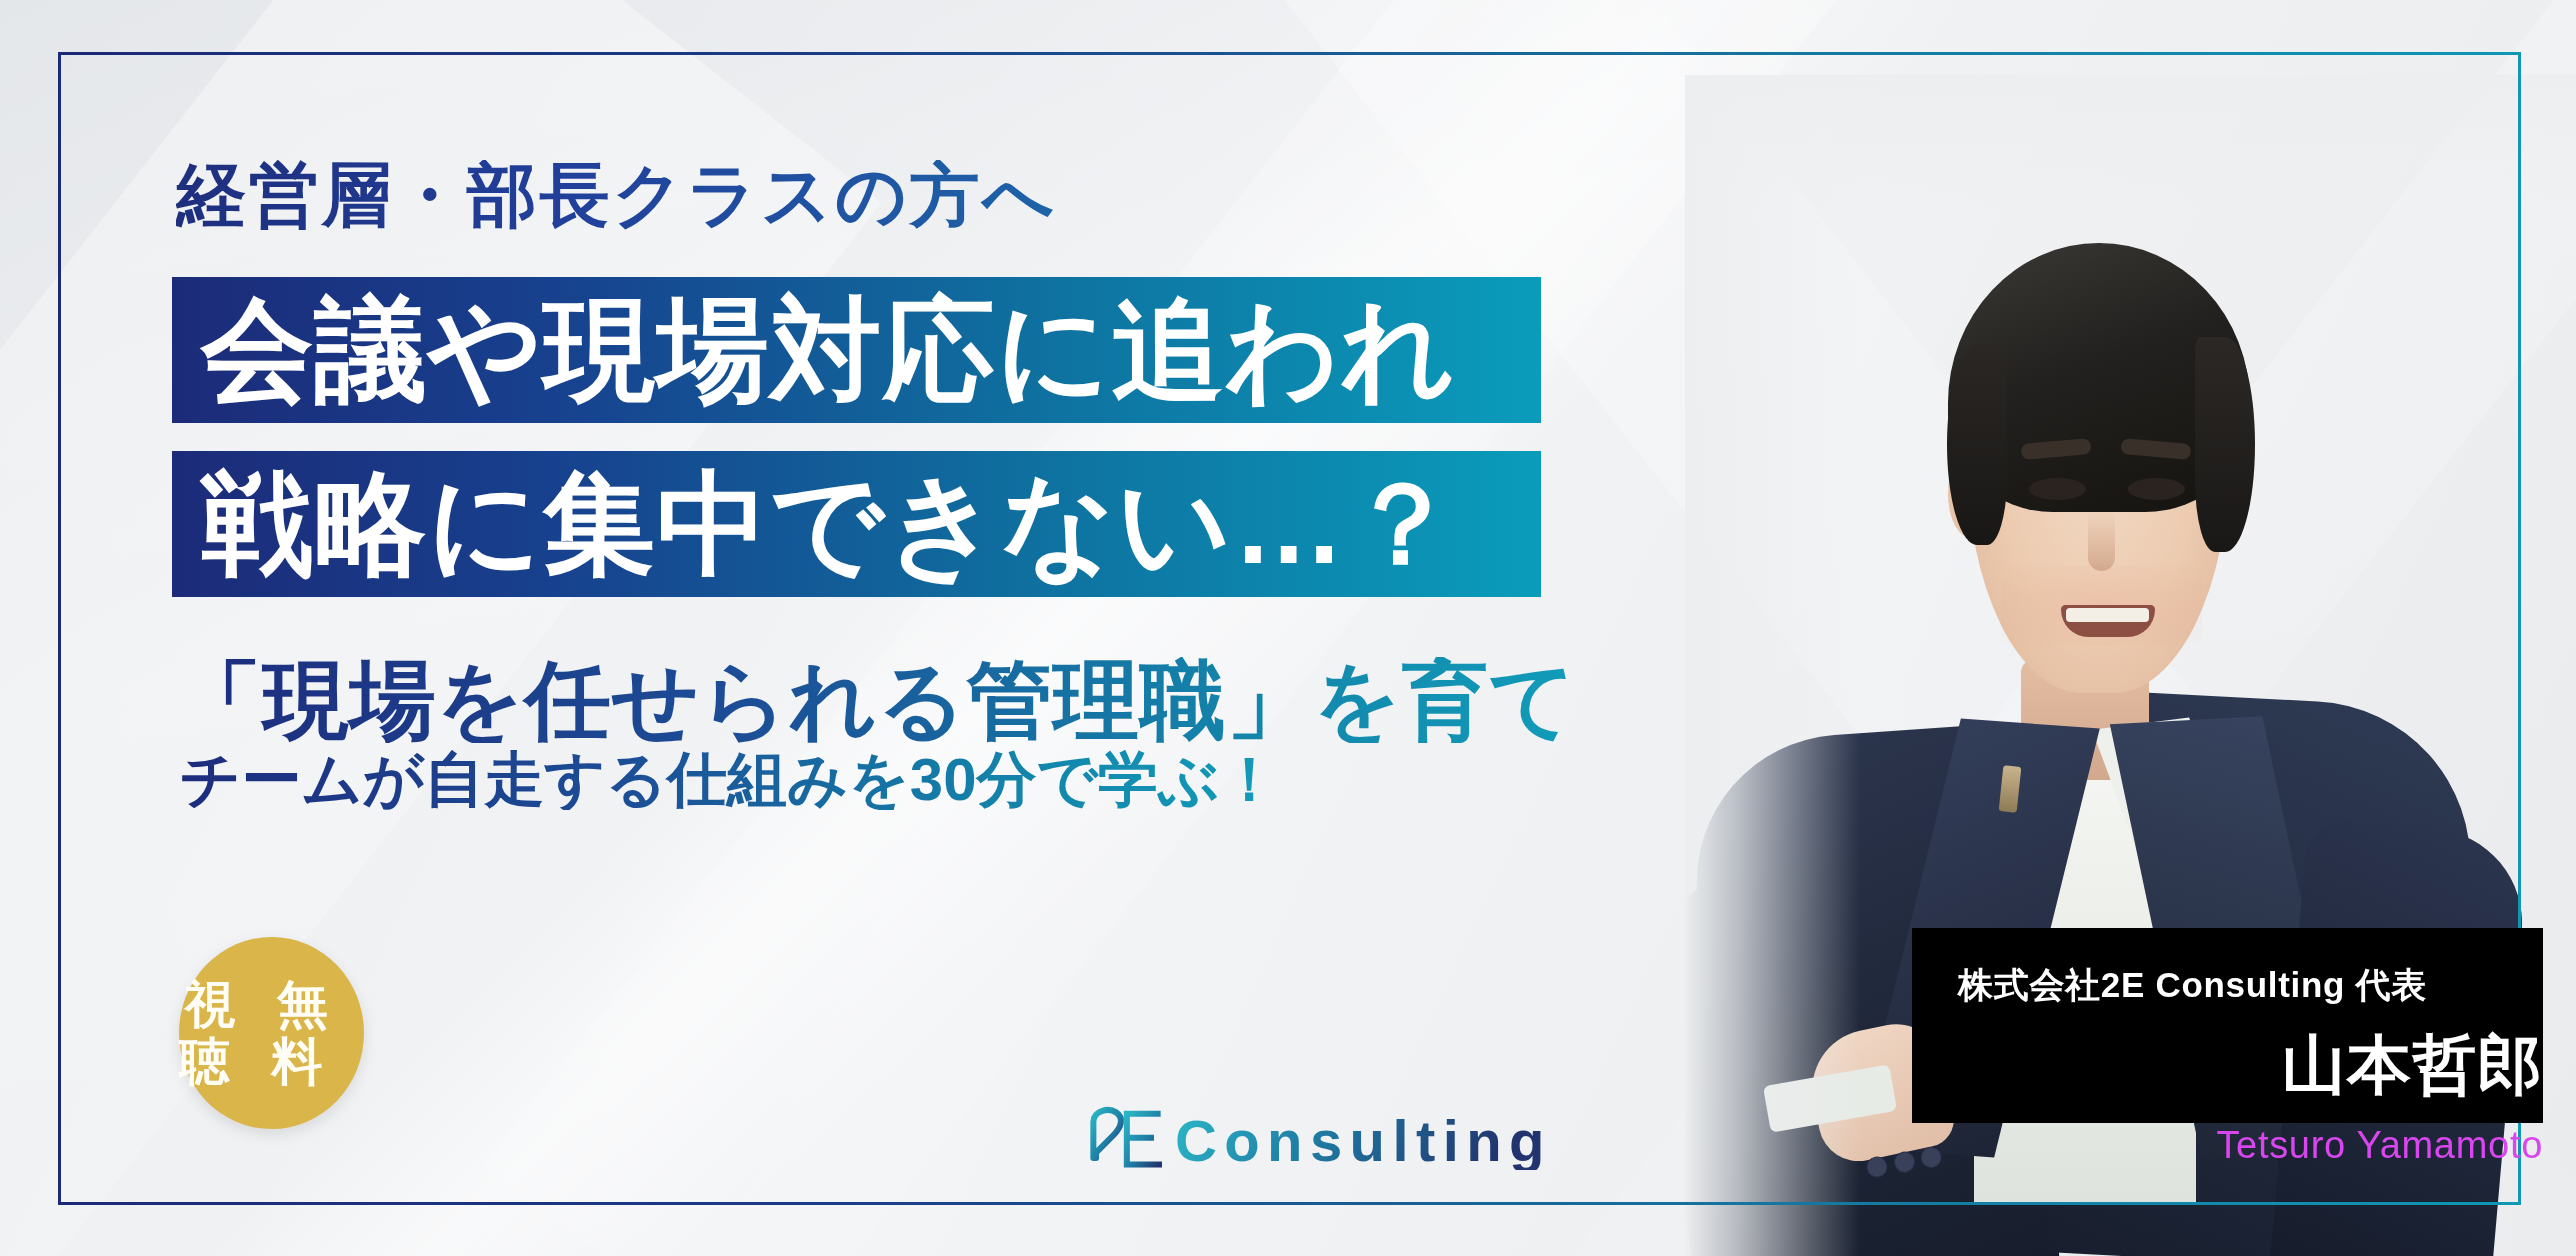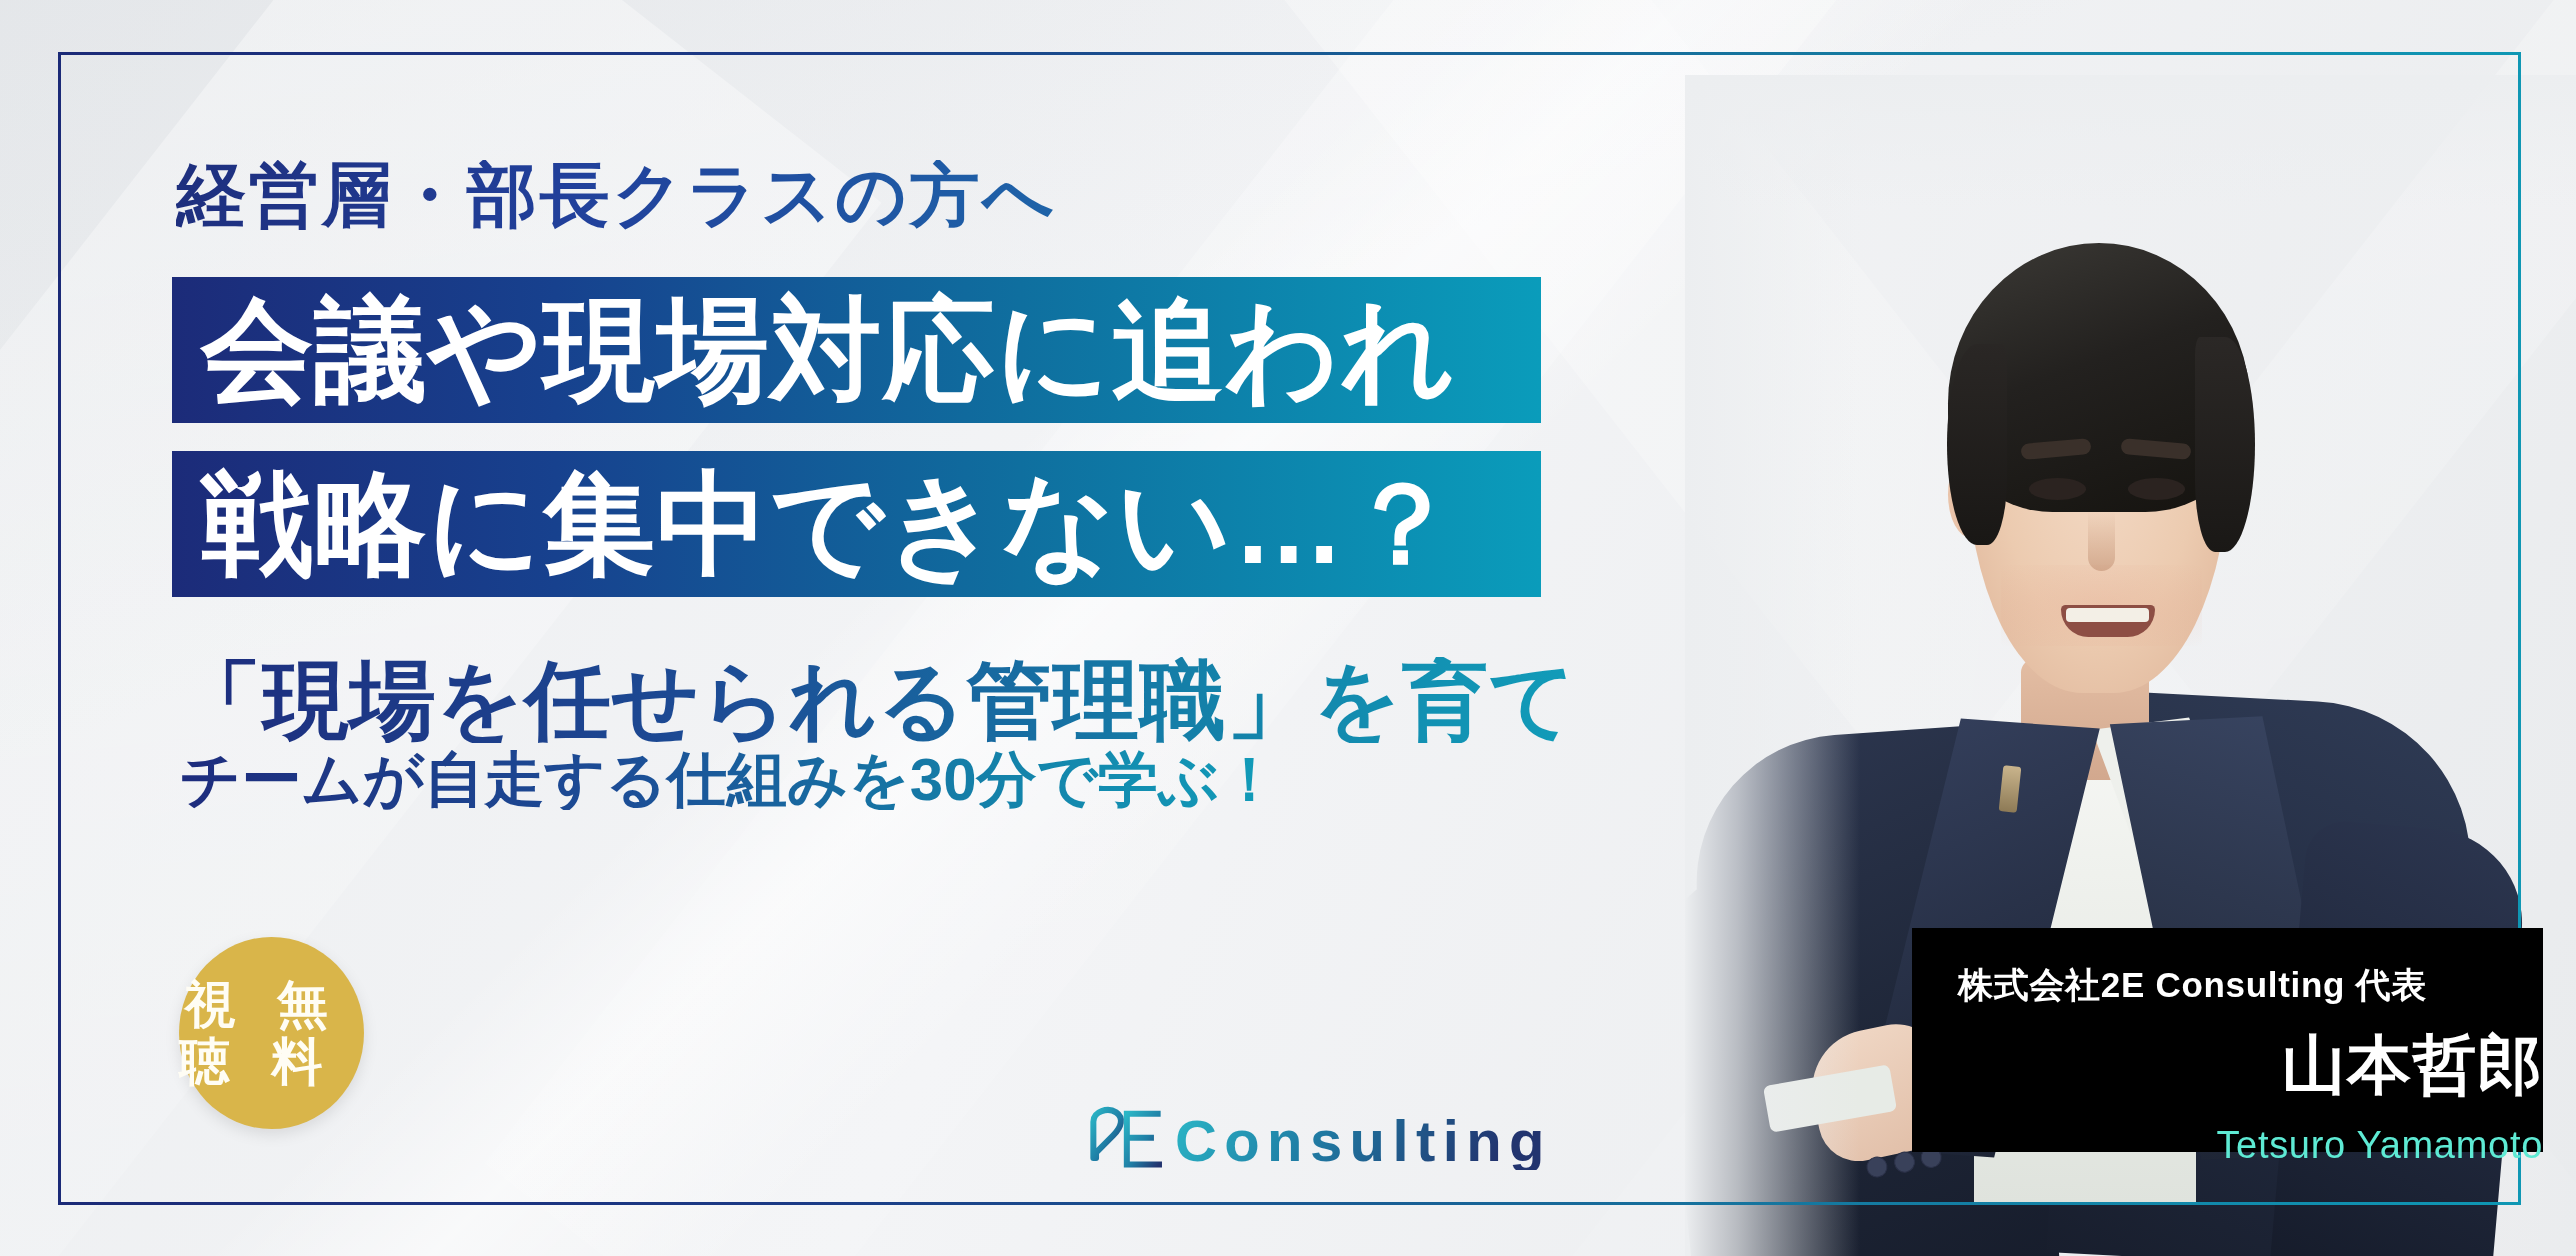--- a/index.html
+++ b/index.html
@@ -247,36 +247,36 @@
   #logo .mark svg{display:block;}
   #logo .wordmark{
     font-size:58px;font-weight:700;letter-spacing:7.4px;line-height:1;
     background:linear-gradient(120deg,#2bb6c6 0%,#1f7fa6 35%,#22346f 85%);
     -webkit-background-clip:text;background-clip:text;color:transparent;
   }
 
   
   #nameplate{
     position:absolute;left:1912px;top:928px;
-    width:631px;height:224px;
+    width:631px;height:195px;
     background:#000;z-index:7;
     box-sizing:border-box;
     padding:39px 0 0 46px;
   }
   #nameplate .company{
     color:#fff;font-size:35px;font-weight:700;letter-spacing:0.7px;line-height:1;white-space:nowrap;
   }
   #nameplate .namerow{
     display:flex;align-items:flex-end;gap:23px;margin-top:31px;flex-direction:column;
   }
   #nameplate .jp-name{
     color:#fff;font-size:64px;font-weight:700;letter-spacing:1.3px;line-height:1;white-space:nowrap;
   }
   #nameplate .en-name{
-    color:#5eead4;font-size:38px;font-weight:400;letter-spacing:0.7px;line-height:1.35;white-space:nowrap;
+    color:#d946ef;font-size:38px;font-weight:400;letter-spacing:0.7px;line-height:1.35;white-space:nowrap;
   }
 </style>
 </head>
 <body>
 
 <div id="banner">
 
   <div class="bg-shade"></div>
   <div class="bg-chevron c1"></div>
   <div class="bg-chevron c2"></div>

